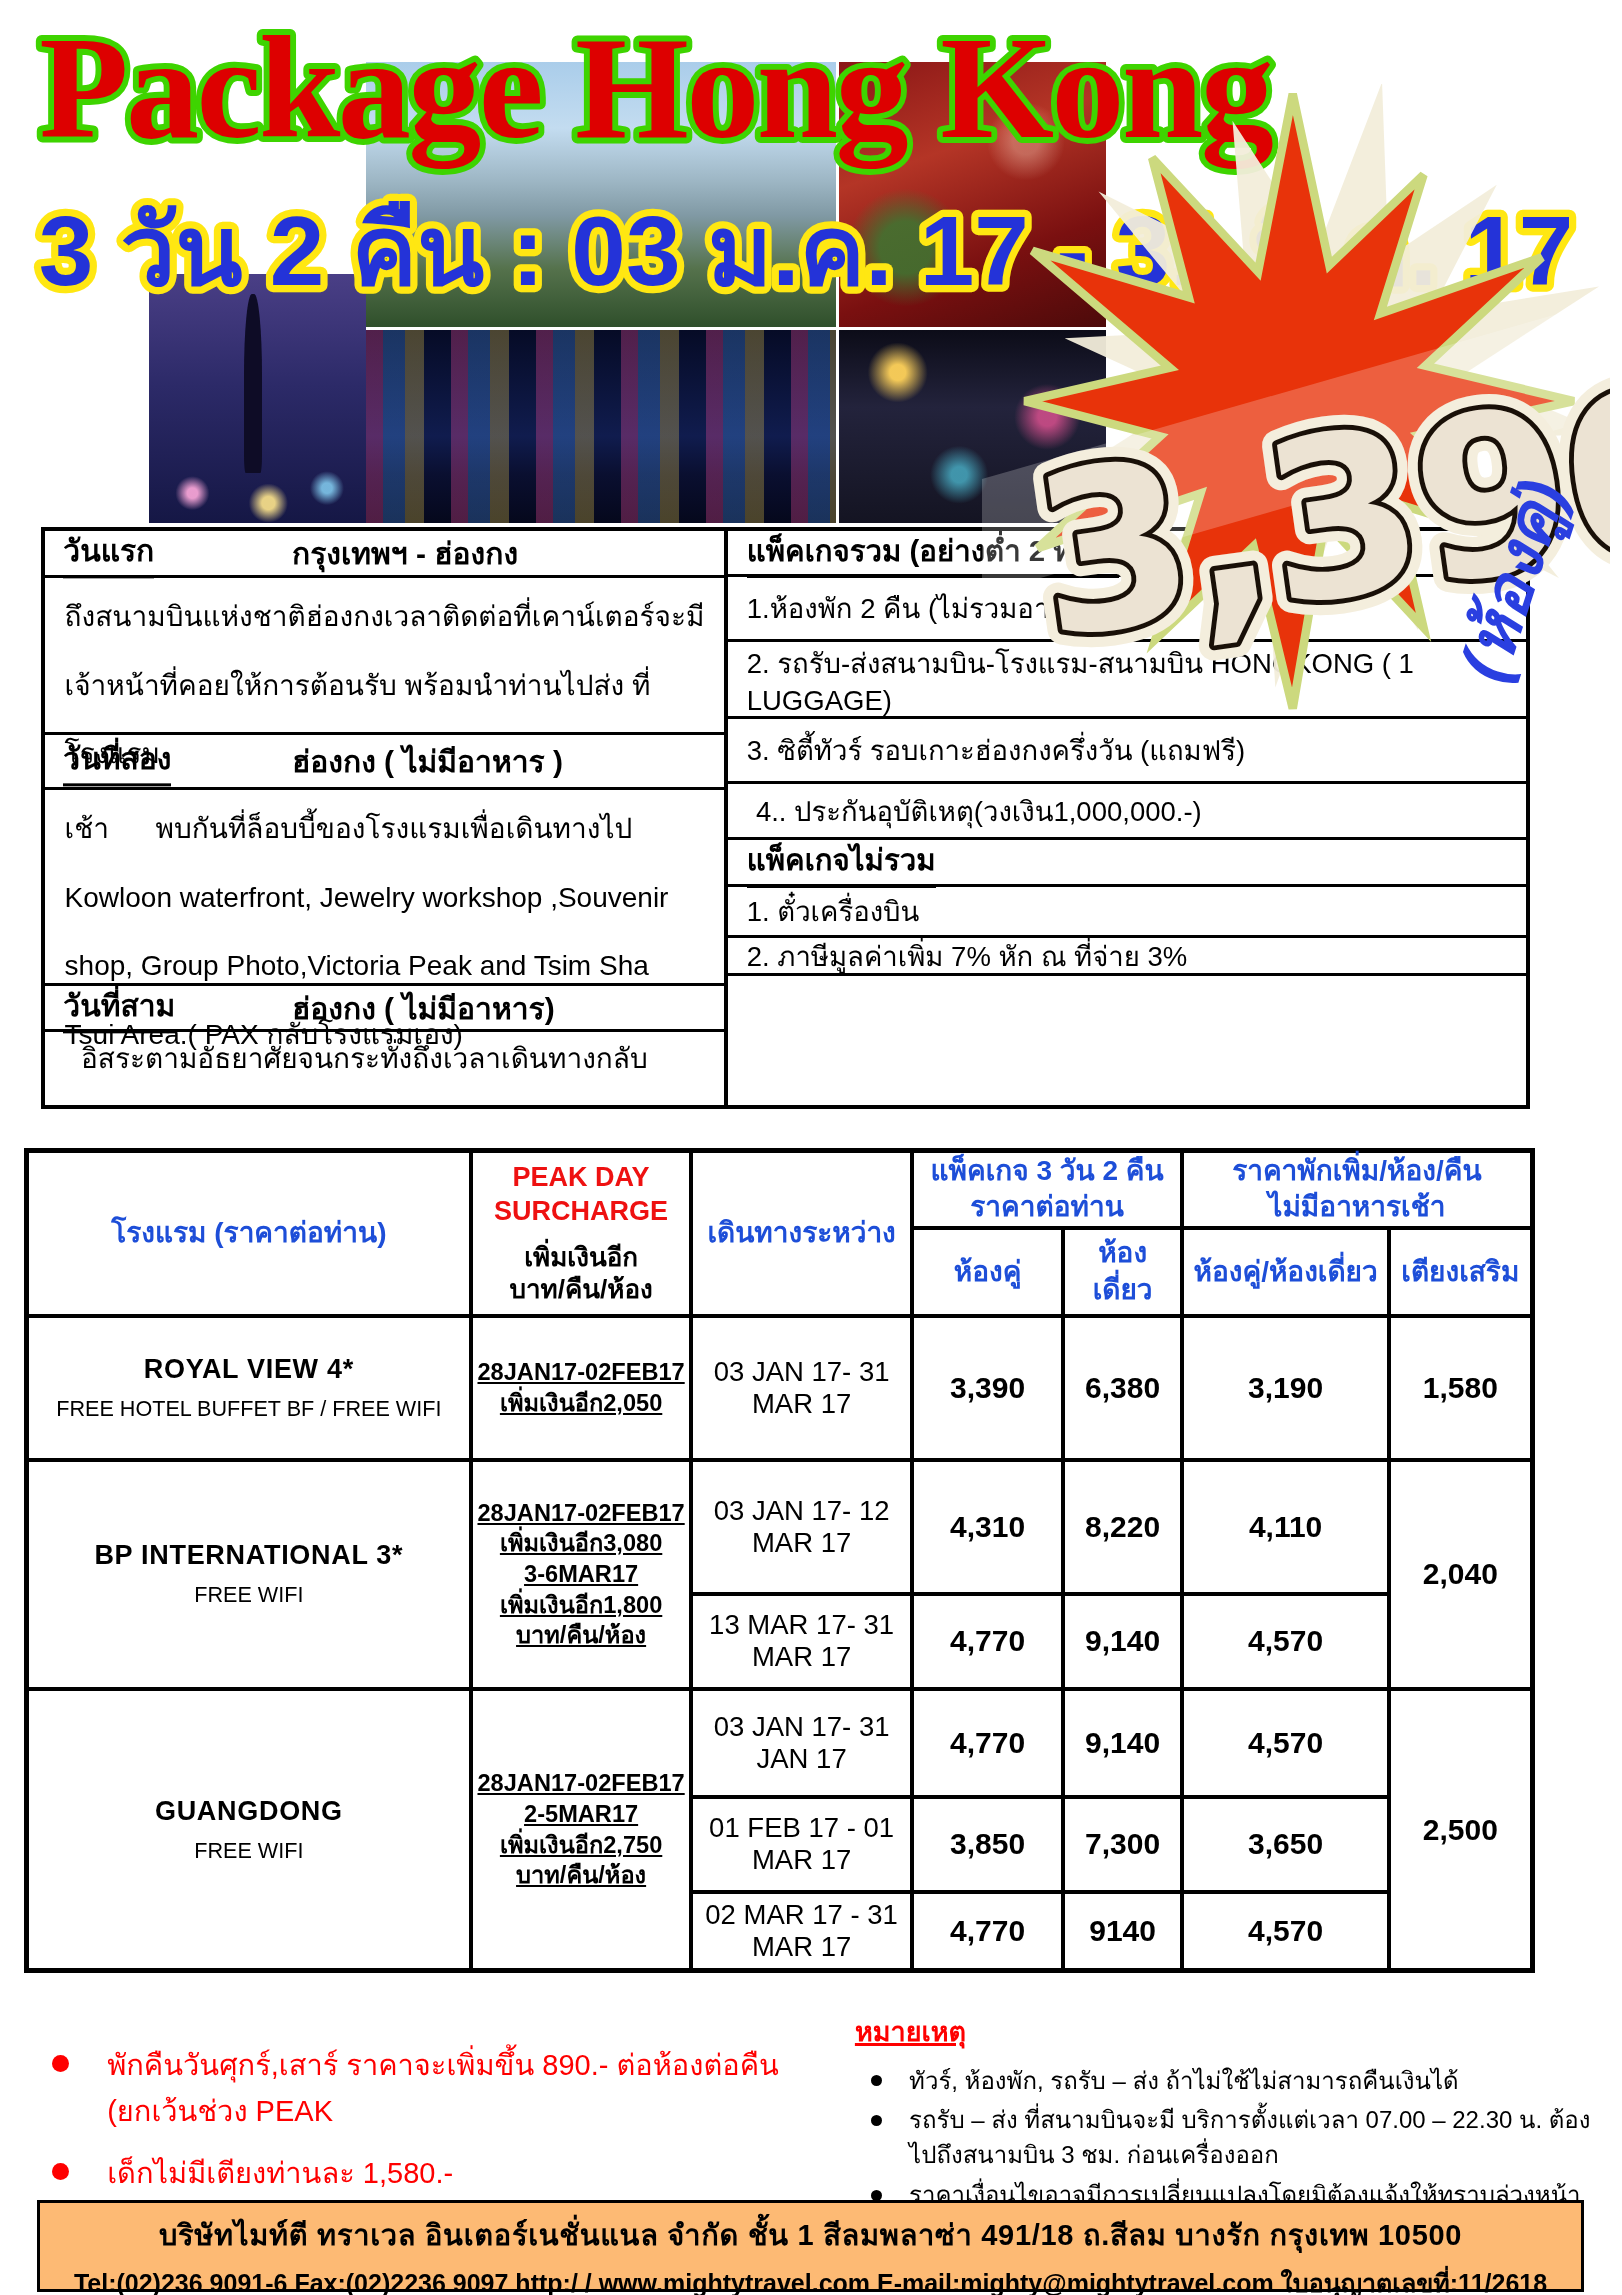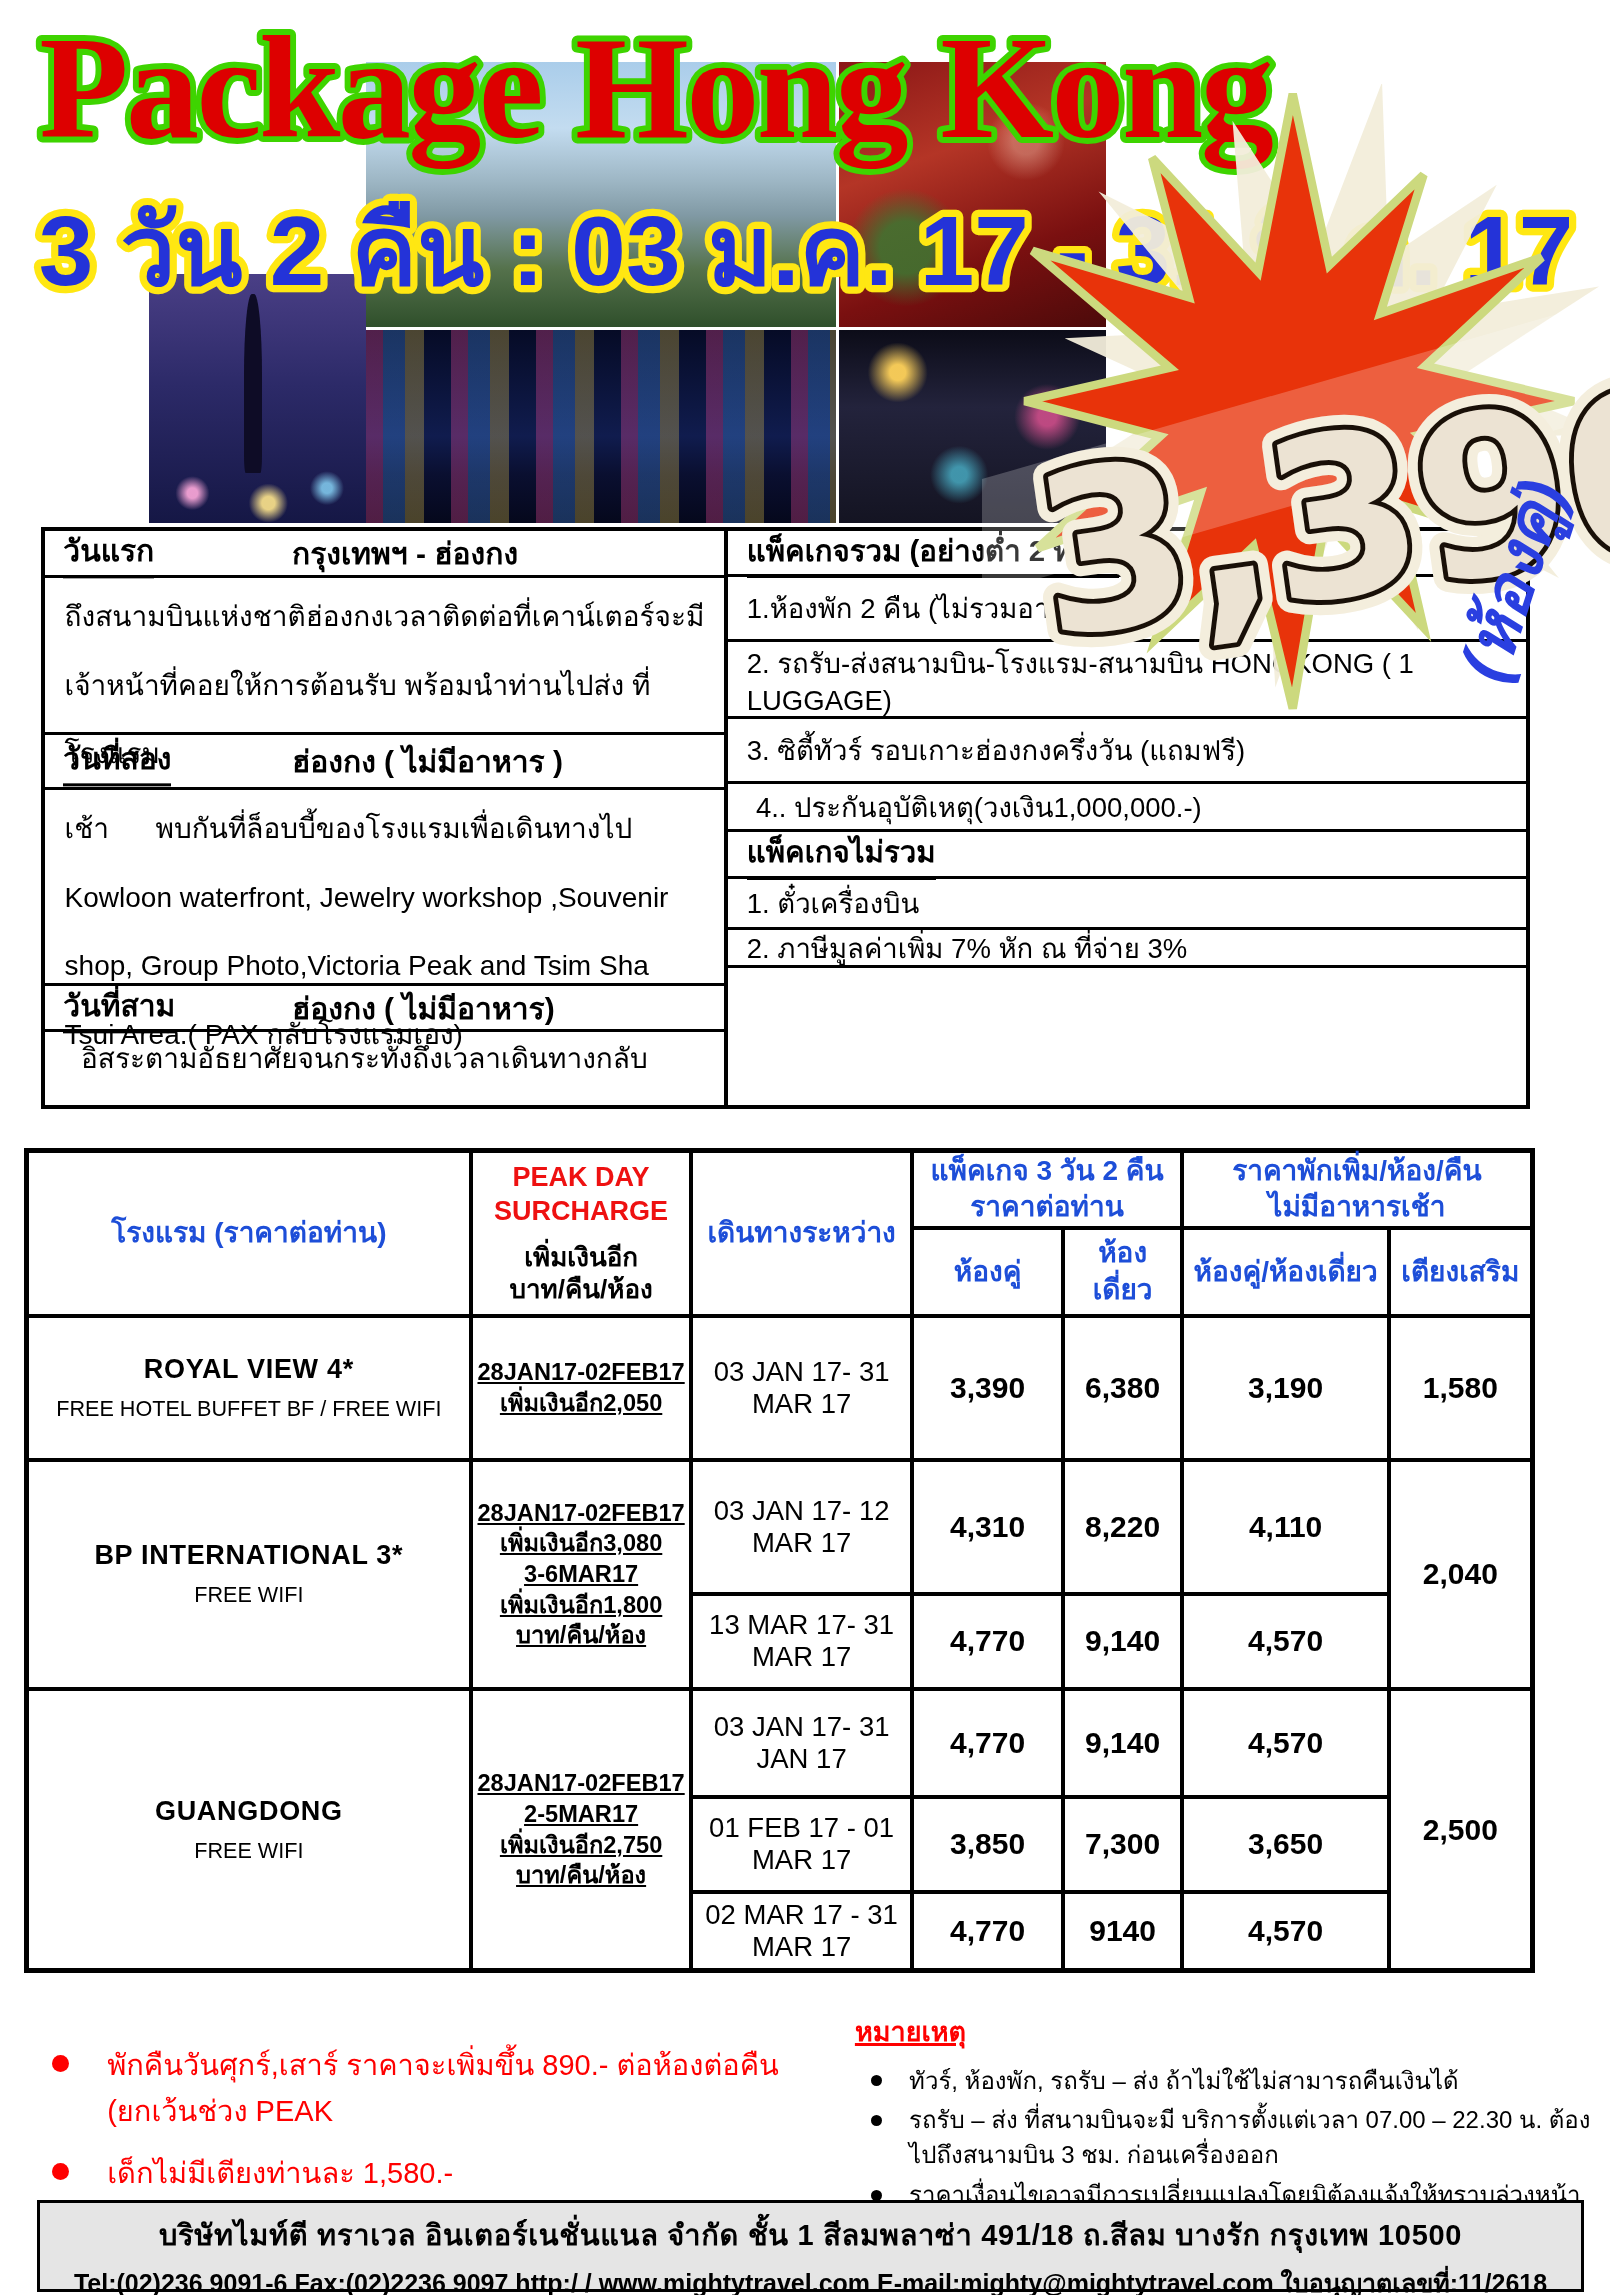--- a/index.html
+++ b/index.html
@@ -89,21 +89,21 @@
   .notes-left { position:absolute; left:43px; top:2042px; width:805px; z-index:10; }
   .lnote { display:flex; color:#fe0000; font-size:29px; font-weight:500; margin-bottom:15.7px; }
   .ldot  { width:17px; height:17px; border-radius:50%; background:#fe0000; margin:13px 38px 0 9.2px; flex:none; }
   .notes-right { position:absolute; left:851px; top:2010px; width:759px; z-index:10; }
   .rtitle { color:#fe0000; font-weight:bold; font-size:27px; text-decoration:underline; text-decoration-thickness:2.6px; margin-bottom:10.5px; margin-left:3.9px; }
   .rnote { display:flex; font-size:24px; line-height:1.45; margin-bottom:5.2px; }
   .rdot  { width:11px; height:11px; border-radius:50%; background:#000; margin:11.8px 27.5px 0 19.6px; flex:none; }
   
   .footer {
     position:absolute; left:37px; top:2200px; width:1547px; height:92px;
-    border:3.9px solid #000; box-sizing:border-box; text-align:center; z-index:10; background:#e5e5e5;
+    border:3.9px solid #000; box-sizing:border-box; text-align:center; z-index:10; background:#fdba74;
   }
   .f1 { font-size:29px; font-weight:bold; margin-top:9.2px; letter-spacing:0.7px; }
   .f2 { font-size:25px; font-weight:bold; margin-top:5.2px; }
 </style>
 </head>
 <body>
 
 <div class="page">
 
   <div class="photo ph-day"></div>
@@ -159,21 +159,21 @@
       </div>
       <div class="itin-row inc-row" style="height:65px;">
         <span class="inc-item">1.ห้องพัก 2 คืน (ไม่รวมอาหาร)</span>
       </div>
       <div class="itin-row inc-row" style="height:77px;">
         <span class="inc-item">2. รถรับ-ส่งสนามบิน-โรงแรม-สนามบิน  HONGKONG  ( 1 LUGGAGE)</span>
       </div>
       <div class="itin-row inc-row" style="height:65px;">
         <span class="inc-item">3. ซิตี้ทัวร์ รอบเกาะฮ่องกงครึ่งวัน (แถมฟรี)</span>
       </div>
-      <div class="itin-row inc-row" style="height:48px;">
+      <div class="itin-row inc-row" style="height:56px;">
         <span class="inc-item" style="padding-left:9.2px;">4.. ประกันอุบัติเหตุ(วงเงิน1,000,000.-)</span>
       </div>
       <div class="itin-row inc-row inc-title" style="height:47px;">
         <span>แพ็คเกจไม่รวม</span>
       </div>
       <div class="itin-row inc-row" style="height:51px;">
         <span class="inc-item">1. ตั๋วเครื่องบิน</span>
       </div>
       <div class="itin-row inc-row" style="height:38px;">
         <span class="inc-item">2. ภาษีมูลค่าเพิ่ม 7% หัก ณ ที่จ่าย 3%</span>

